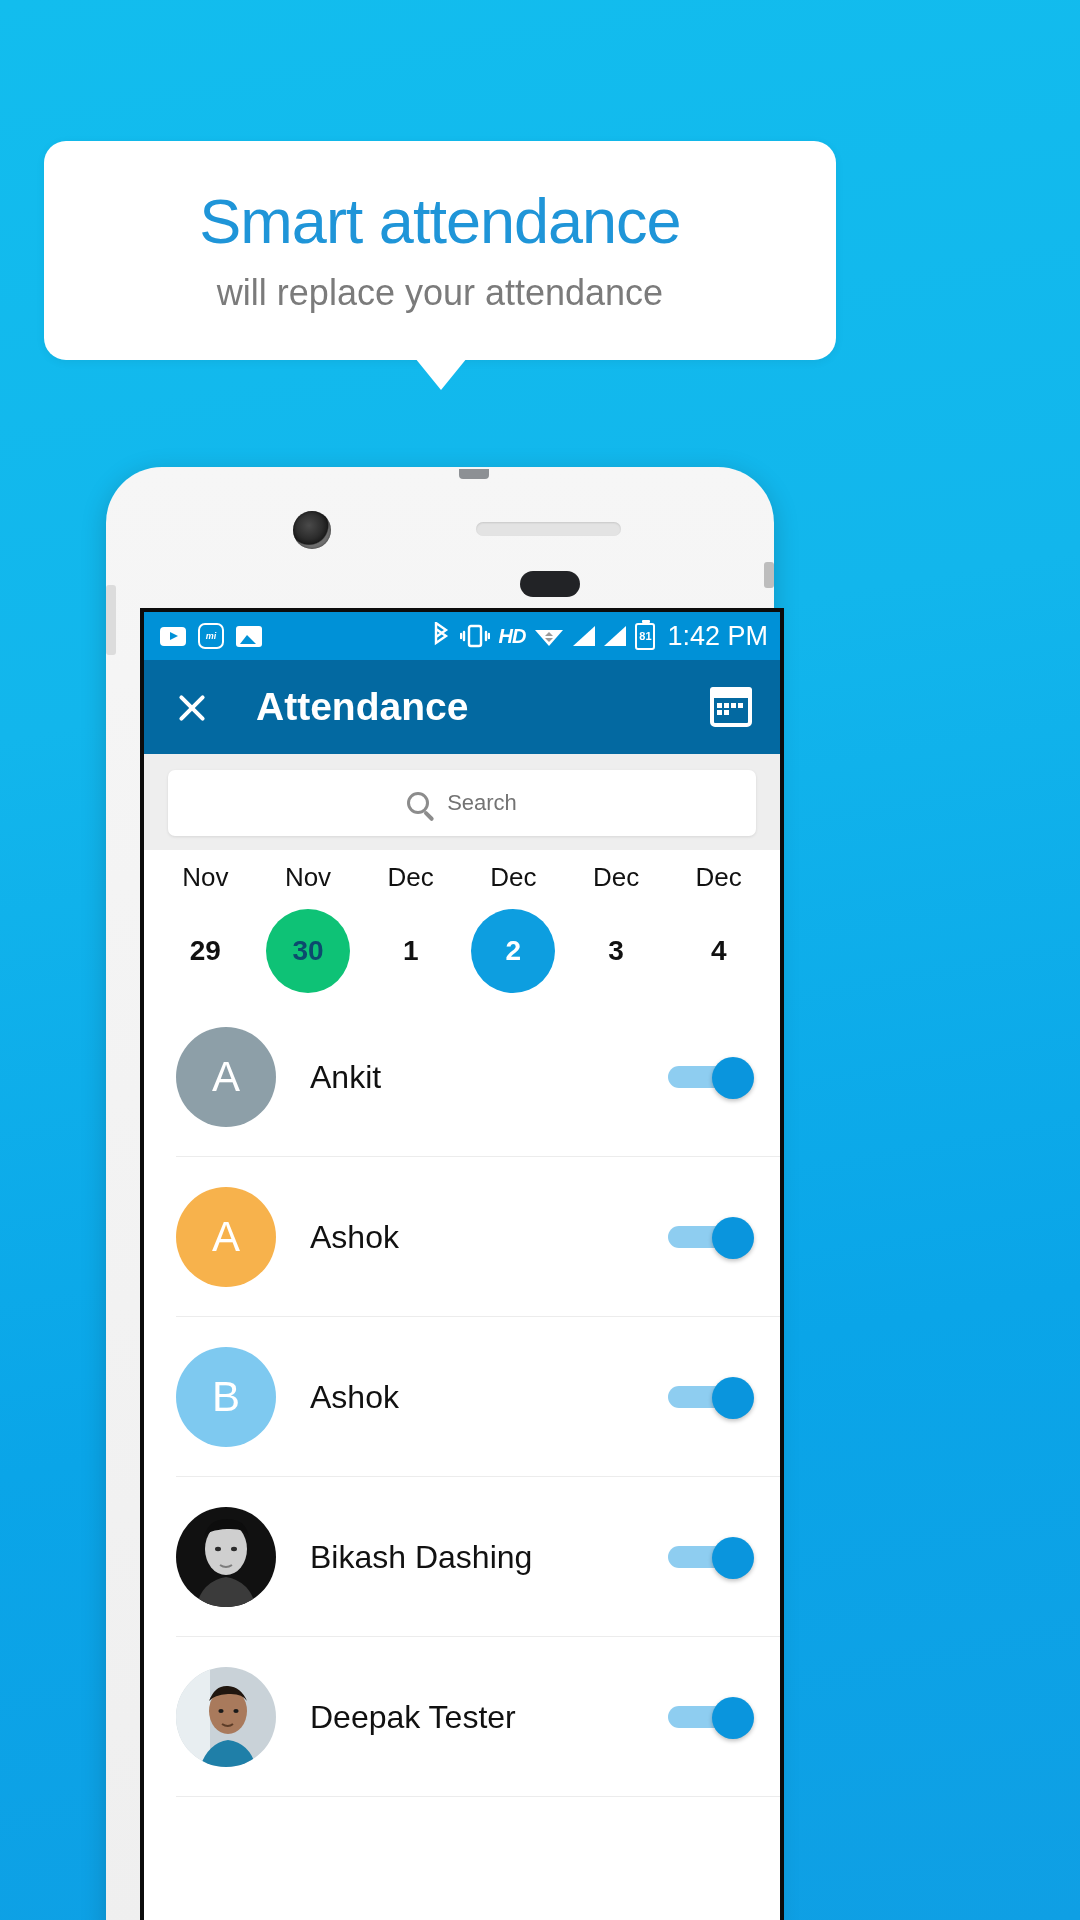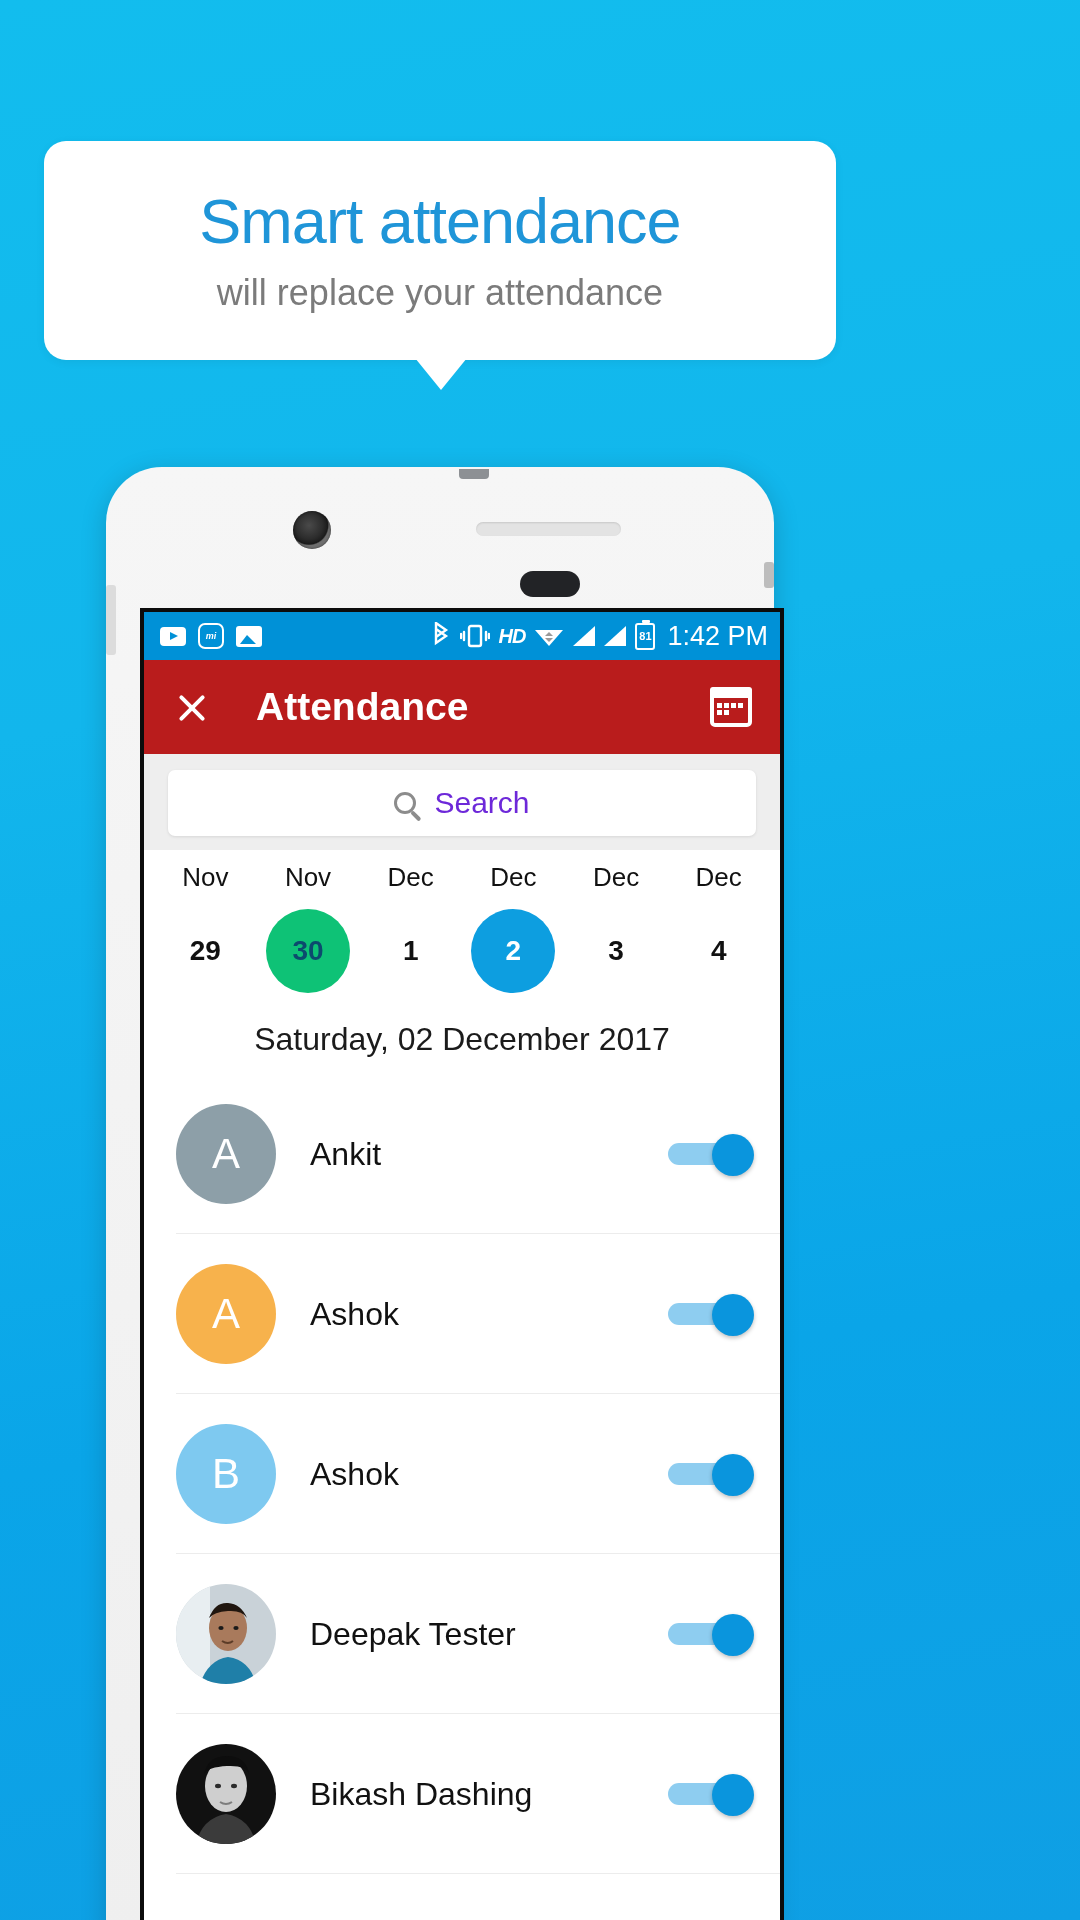--- a/index.html
+++ b/index.html
@@ -113,21 +113,21 @@
     position:relative; display:flex; align-items:center; justify-content:center;
     font-size:11px; font-weight:bold; color:#fff;
   }
   .batt:before{
     content:""; position:absolute; top:-5px; left:5px; width:8px; height:3px; background:#fff; border-radius:1px;
   }
   .clock{ font-size:27px; font-weight:400; letter-spacing:0px; margin-left:3px; }
 
   
   .appbar{
-    height:94px; background:#b91c1c; display:flex; align-items:center;
+    height:94px; background:#0369a1; display:flex; align-items:center;
     padding:0 28px; color:#fff;
   }
   .close-x{
     width:40px; height:40px; position:relative; flex:0 0 auto; cursor:pointer;
   }
   .close-x:before,.close-x:after{
     content:""; position:absolute; left:3px; top:19px; width:34px; height:4px;
     background:#fff; border-radius:2px;
   }
   .close-x:before{ transform:rotate(45deg); }
@@ -155,21 +155,21 @@
     display:flex; align-items:center; justify-content:center; gap:18px;
     box-shadow:0 1px 3px rgba(0,0,0,.10);
   }
   .mag{
     width:22px; height:22px; border:3.5px solid #8c8c8c; border-radius:50%; position:relative;
   }
   .mag:after{
     content:""; position:absolute; right:-9px; bottom:-6px; width:12px; height:3.5px;
     background:#8c8c8c; transform:rotate(45deg); border-radius:2px;
   }
-  .search-ph{ font-size:30px; color:#6d28d9; }
+  .search-ph{ font-size:22px; color:#737373; }
 
   
   .datestrip{
     display:flex; padding:12px 10px 4px 10px; background:#fff;
   }
   .dcell{ flex:1; display:flex; flex-direction:column; align-items:center; cursor:pointer; }
   .dmon{ font-size:26px; color:#111; font-weight:400; margin-bottom:16px; }
   .dnum{
     width:84px; height:84px; border-radius:50%;
     display:flex; align-items:center; justify-content:center;
@@ -313,21 +313,20 @@
         <div class="dcell">
           <div class="dmon">Dec</div>
           <div class="dnum">3</div>
         </div>
         <div class="dcell">
           <div class="dmon">Dec</div>
           <div class="dnum">4</div>
         </div>
       </div>
 
-      <div class="datehead">Saturday, 02 December 2017</div>
 
       <div class="list">
 
         <div class="row">
           <div class="avatar" style="background:#8d9fa8">A</div>
           <div class="rname">Ankit</div>
           <div class="toggle">
             <div class="track"></div>
               <div class="knob"></div>
           </div>
@@ -338,20 +337,39 @@
           <div class="rname">Ashok</div>
           <div class="toggle">
             <div class="track"></div>
               <div class="knob"></div>
           </div>
         </div>
 
         <div class="row">
           <div class="avatar" style="background:#7ec9f0">B</div>
           <div class="rname">Ashok</div>
+          <div class="toggle">
+            <div class="track"></div>
+              <div class="knob"></div>
+          </div>
+        </div>
+
+        <div class="row">
+          <div class="avatar">
+            <svg class="av-photo" viewBox="0 0 100 100">
+              <rect width="100" height="100" fill="#111"></rect>
+              <ellipse cx="50" cy="42" rx="21" ry="26" fill="#cfcfcf"></ellipse>
+              <path d="M28 30 q4-18 23-18 t22 18 q-3-9-22-8 t-23 8z" fill="#0d0d0d"></path>
+              <ellipse cx="42" cy="42" rx="3" ry="2.2" fill="#2b2b2b"></ellipse>
+              <ellipse cx="58" cy="42" rx="3" ry="2.2" fill="#2b2b2b"></ellipse>
+              <path d="M44 58 q6 4 12 0" stroke="#7d7d7d" stroke-width="2" fill="none"></path>
+              <path d="M20 100 q6-26 30-30 q24 4 30 30z" fill="#3b3b3b"></path>
+            </svg>
+          </div>
+          <div class="rname">Bikash Dashing</div>
           <div class="toggle">
             <div class="track"></div>
               <div class="knob"></div>
           </div>
         </div>
 
         <div class="row">
           <div class="avatar">
             <svg class="av-photo" viewBox="0 0 100 100">
               <rect width="100" height="100" fill="#c9d2d8"></rect>
@@ -364,35 +382,16 @@
               <path d="M24 100 q8-24 28-27 q22 3 28 27z" fill="#1f7fa8"></path>
             </svg>
           </div>
           <div class="rname">Deepak Tester</div>
           <div class="toggle">
             <div class="track"></div>
               <div class="knob"></div>
           </div>
         </div>
 
-        <div class="row">
-          <div class="avatar">
-            <svg class="av-photo" viewBox="0 0 100 100">
-              <rect width="100" height="100" fill="#111"></rect>
-              <ellipse cx="50" cy="42" rx="21" ry="26" fill="#cfcfcf"></ellipse>
-              <path d="M28 30 q4-18 23-18 t22 18 q-3-9-22-8 t-23 8z" fill="#0d0d0d"></path>
-              <ellipse cx="42" cy="42" rx="3" ry="2.2" fill="#2b2b2b"></ellipse>
-              <ellipse cx="58" cy="42" rx="3" ry="2.2" fill="#2b2b2b"></ellipse>
-              <path d="M44 58 q6 4 12 0" stroke="#7d7d7d" stroke-width="2" fill="none"></path>
-              <path d="M20 100 q6-26 30-30 q24 4 30 30z" fill="#3b3b3b"></path>
-            </svg>
-          </div>
-          <div class="rname">Bikash Dashing</div>
-          <div class="toggle">
-            <div class="track"></div>
-              <div class="knob"></div>
-          </div>
-        </div>
-
       </div>
     </div>
   </div>
 </div>
 
 </body></html>

